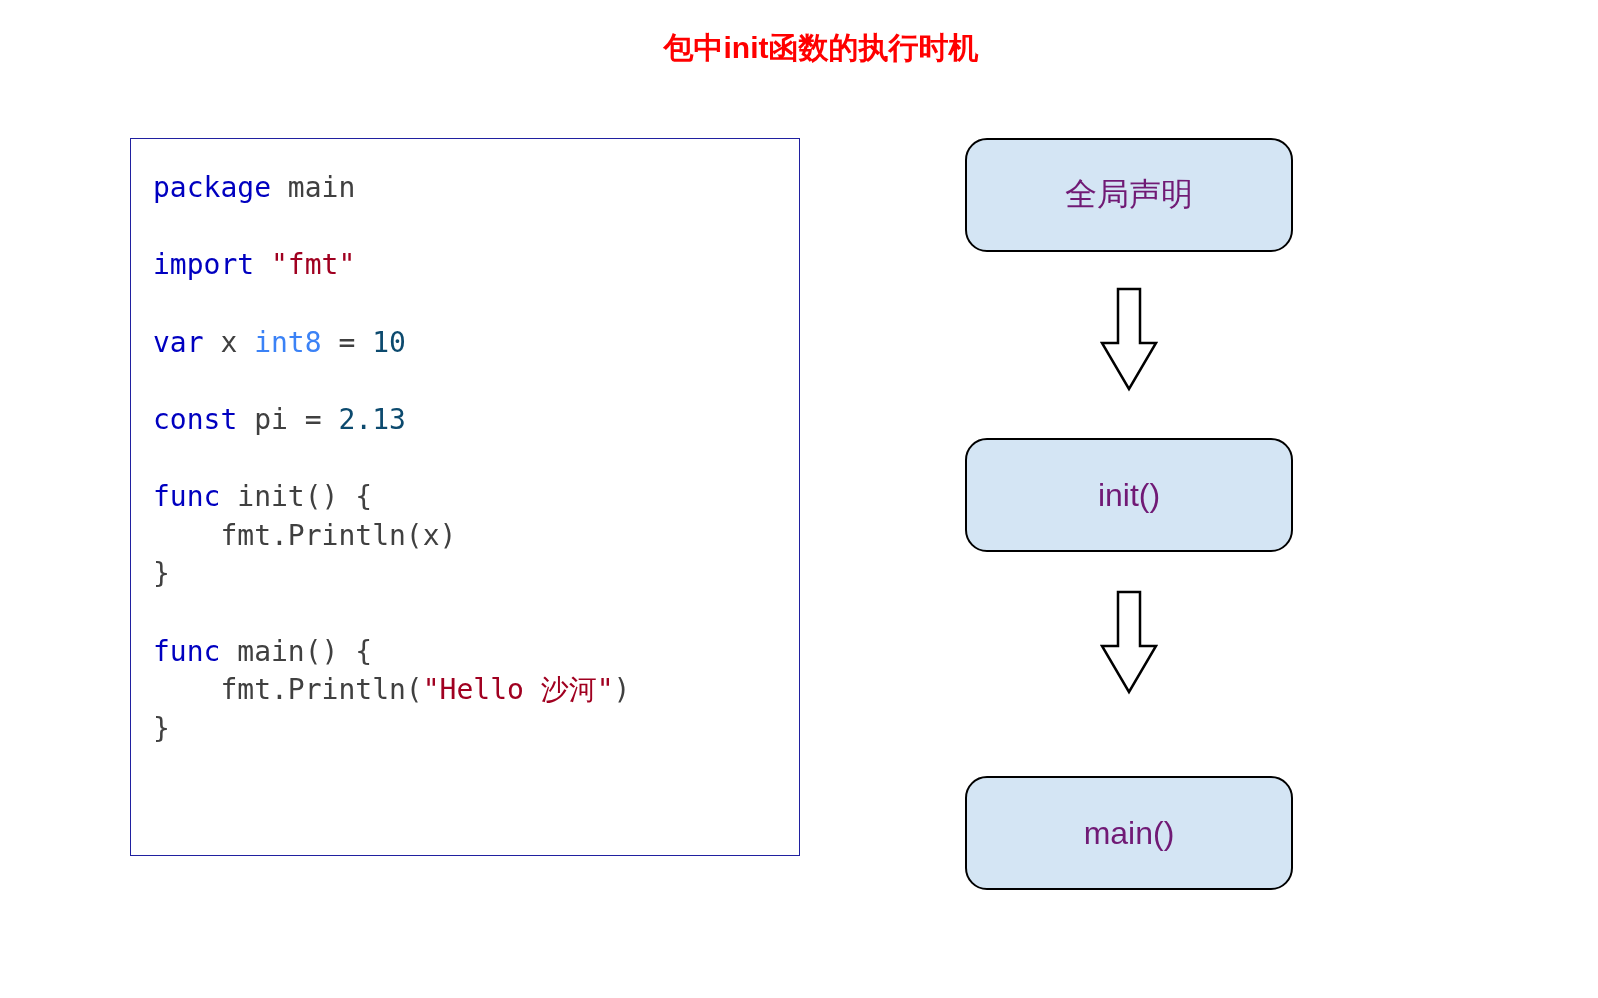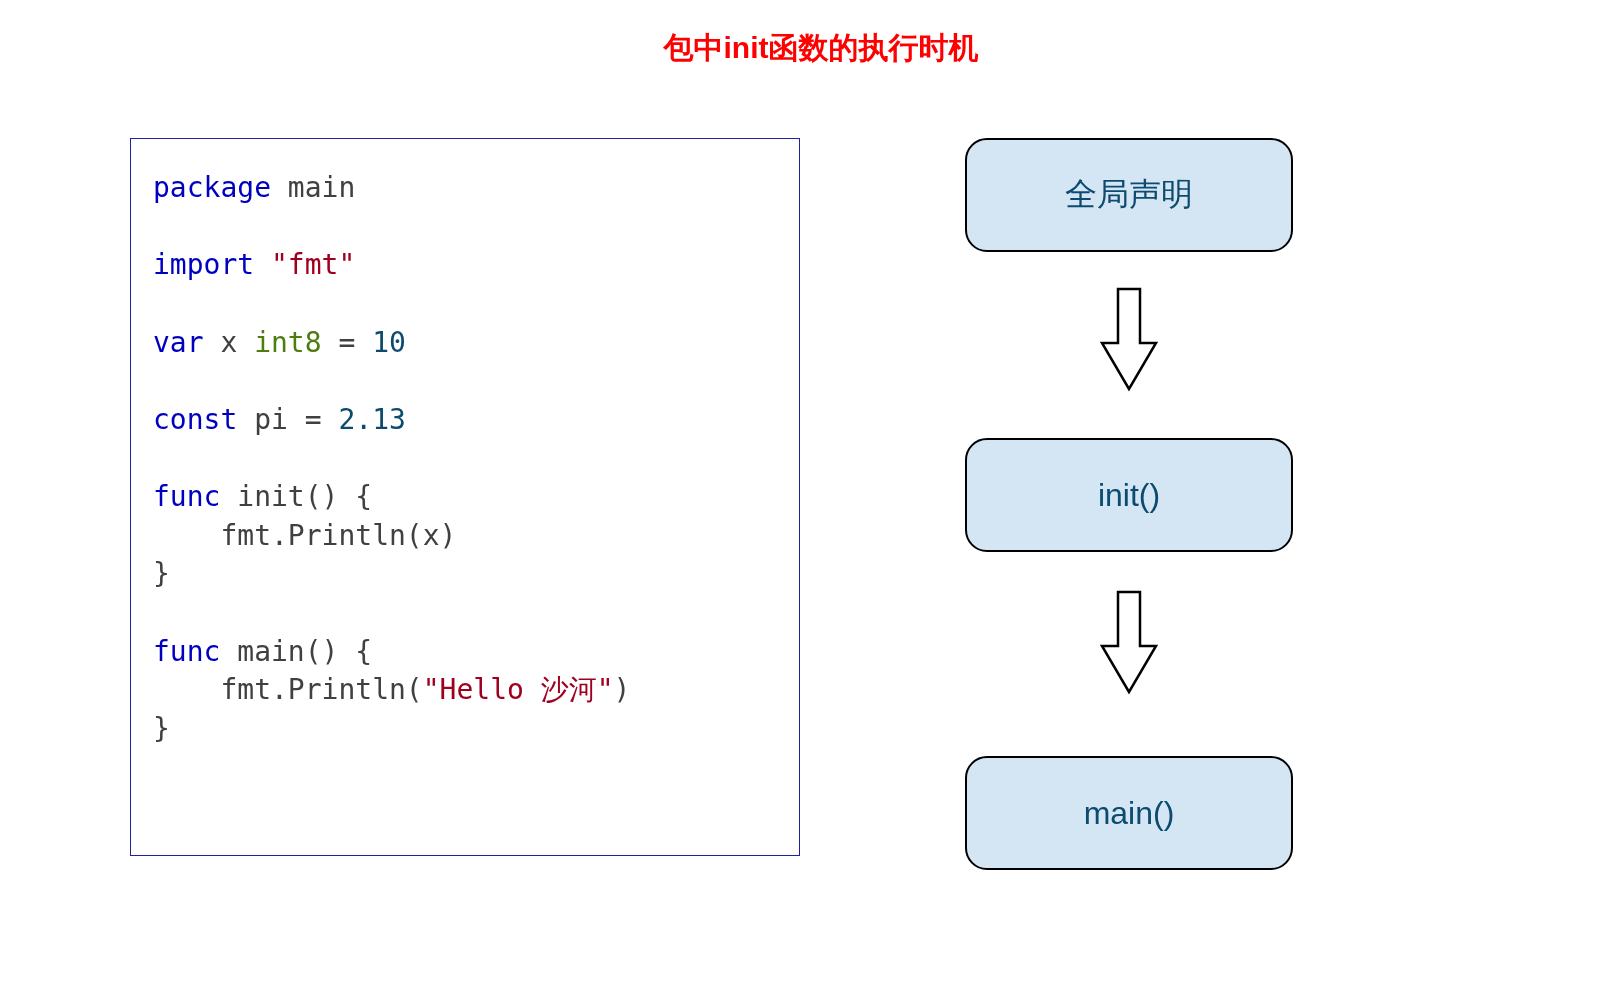--- a/index.html
+++ b/index.html
@@ -33,40 +33,40 @@
       border: 1.5px solid #2020a0;
       padding: 30px 22px;
       font-family: "Menlo", "Monaco", "Consolas", monospace;
       font-size: 28px;
       line-height: 1.38;
       white-space: pre;
     }
     .kw { color: #0000c0; }
     .str { color: #a00020; }
     .num { color: #0c4a6e; }
-    .typ { color: #4d7c0f; }
+    .typ { color: #3b82f6; }
     .plain { color: #404040; }
 
     .flow-box {
       position: absolute;
       left: 965px;
       width: 328px;
       height: 114px;
       background: #d4e5f4;
       border: 2.5px solid #000000;
       border-radius: 22px;
       display: flex;
       align-items: center;
       justify-content: center;
       font-size: 32px;
-      color: #0c4a6e;
+      color: #701a75;
     }
     .box1 { top: 138px; }
     .box2 { top: 438px; }
-    .box3 { top: 756px; }
+    .box3 { top: 776px; }
 
     .arrow {
       position: absolute;
       left: 1098px;
     }
     .arrow1 { top: 285px; }
     .arrow2 { top: 588px; }
   </style>
 </head>
 <body>

